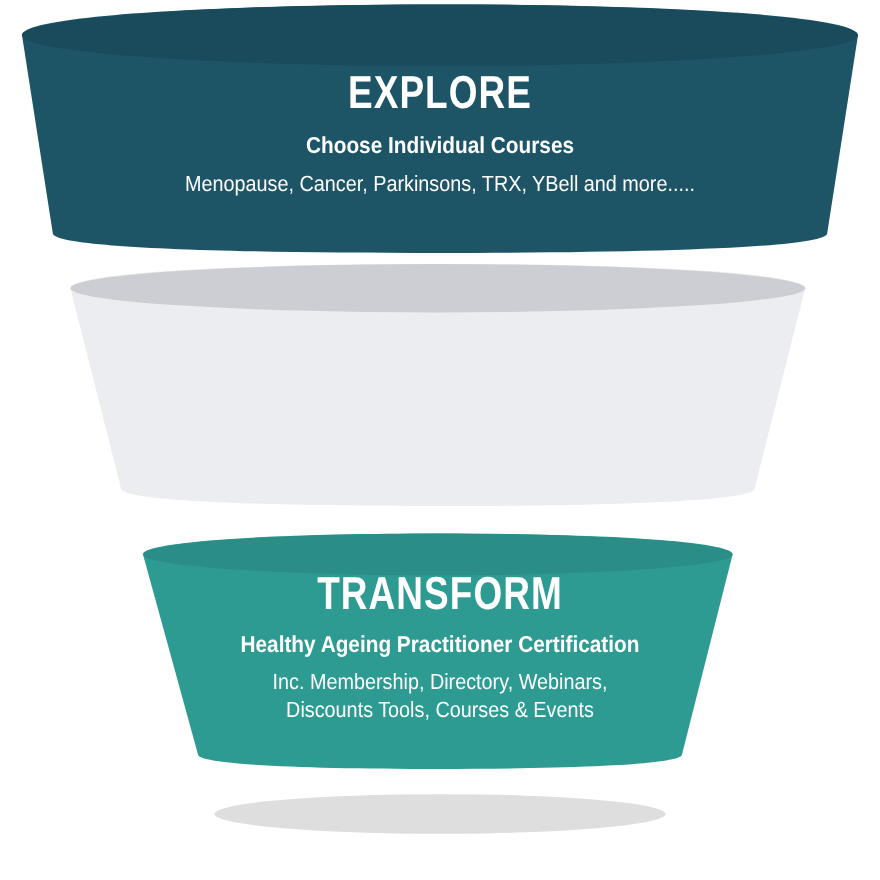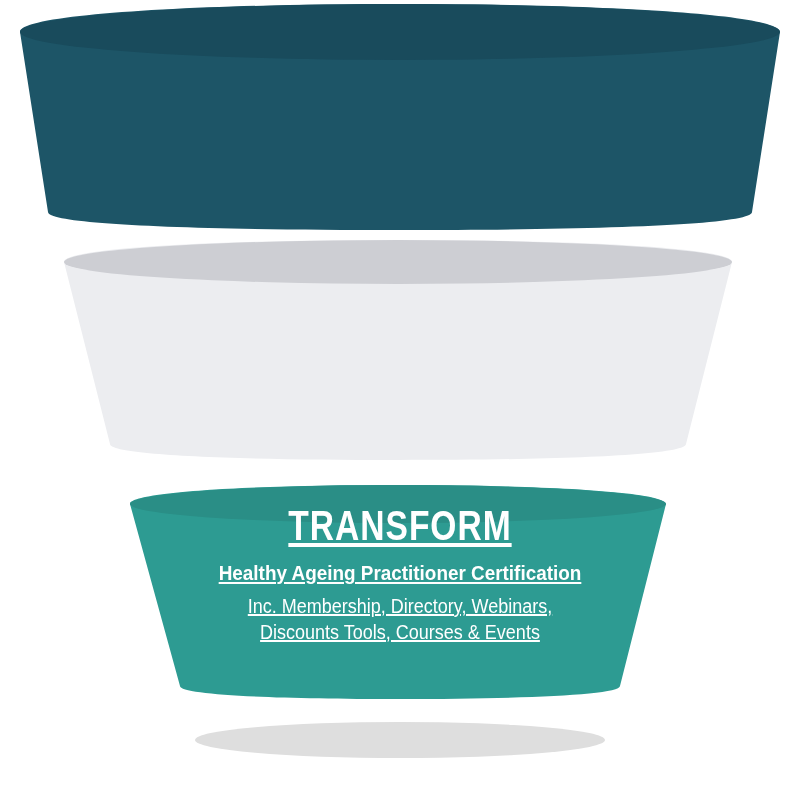--- a/index.html
+++ b/index.html
@@ -70,21 +70,21 @@
   .light-text .seg-subtitle,
   .light-text .seg-body { color: #ffffff; }
 
   .dark-text .seg-title,
   .dark-text .seg-subtitle,
   .dark-text .seg-body { color: #101334; }
 
   
   #text-explore   { top: 62px; }
   #text-commit    { top: 296px; }
-  #text-transform { top: 504px; text-decoration: underline; }
+  #text-transform { top: 518px; }
 
   .body-line { display: block; }
 </style>
 </head>
 <body style="background: rgb(255, 255, 255);">
 
 <div id="funnel-root">
 
   <svg id="funnel-svg" viewBox="0 0 800 800" xmlns="http://www.w3.org/2000/svg">
 
@@ -120,20 +120,27 @@
                L 620,686
                C 620,695 522,699 398,699
                C 274,699 180,695 180,686
                Z" fill="#2d9b92"></path>
       <ellipse cx="398" cy="504" rx="268" ry="19" fill="#2a8e86"></ellipse>
     </g>
 
     <ellipse cx="400" cy="740" rx="205" ry="18" fill="#dedede"></ellipse>
   </svg>
 
+  <div class="seg-text light-text" id="text-explore" style="color: rgb(255, 255, 255);">
+    <div class="seg-title">EXPLORE</div>
+    <div class="seg-subtitle" style="margin-top:14px;">Choose Individual Courses</div>
+    <div class="seg-body" style="margin-top:10px;">
+      <span class="body-line">Menopause, Cancer, Parkinsons, TRX, YBell and more.....</span>
+    </div>
+  </div>
 
 
   <div class="seg-text light-text" id="text-transform" style="color: rgb(255, 255, 255);">
     <div class="seg-title">TRANSFORM</div>
     <div class="seg-subtitle" style="margin-top:12px;">Healthy Ageing Practitioner Certification</div>
     <div class="seg-body" style="margin-top:8px;">
       <span class="body-line">Inc. Membership, Directory, Webinars,</span>
       <span class="body-line">Discounts Tools, Courses &amp; Events</span>
     </div>
   </div>

